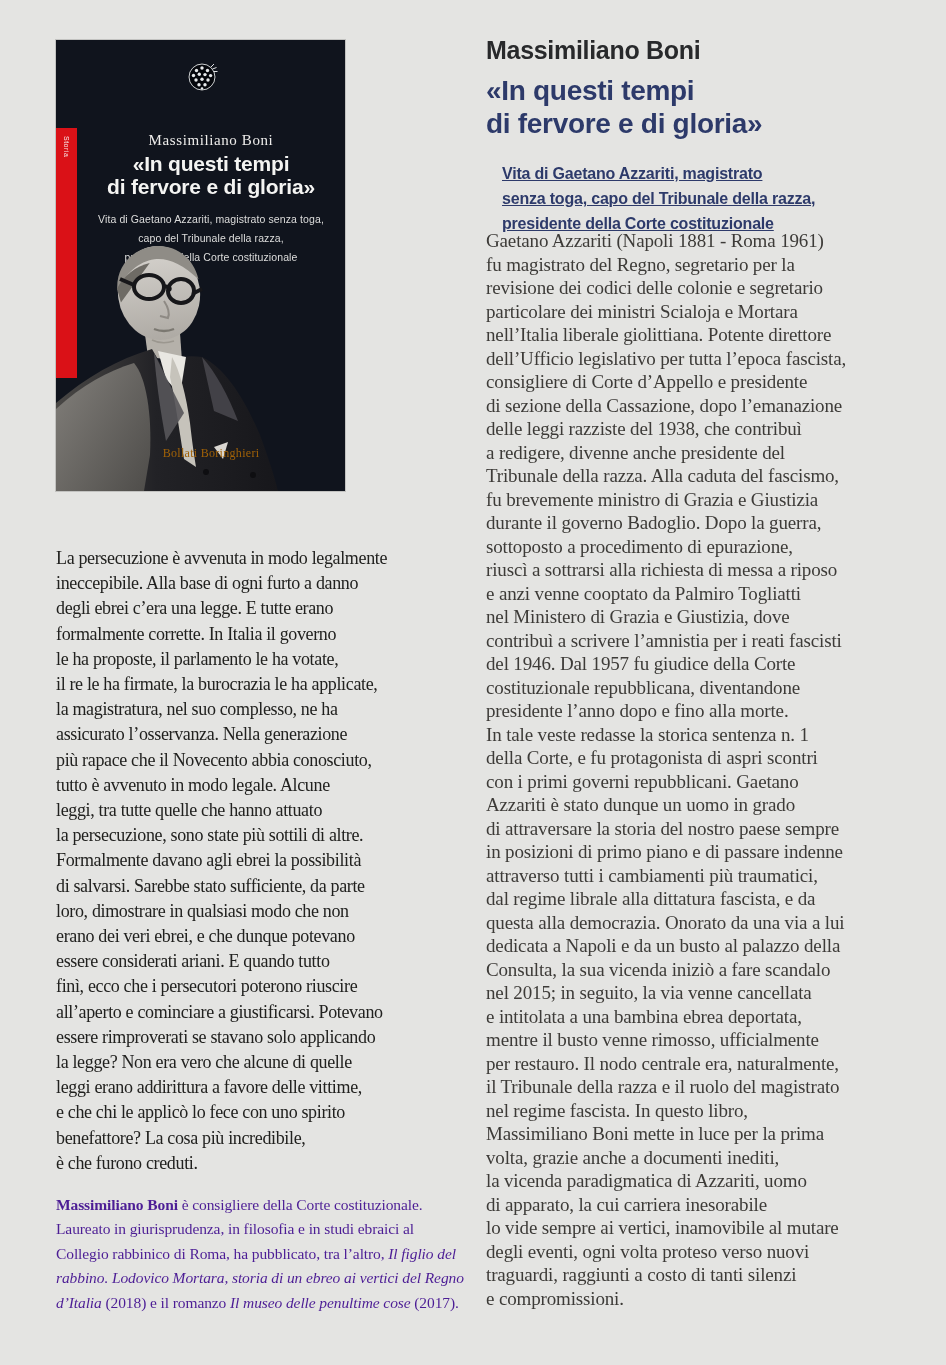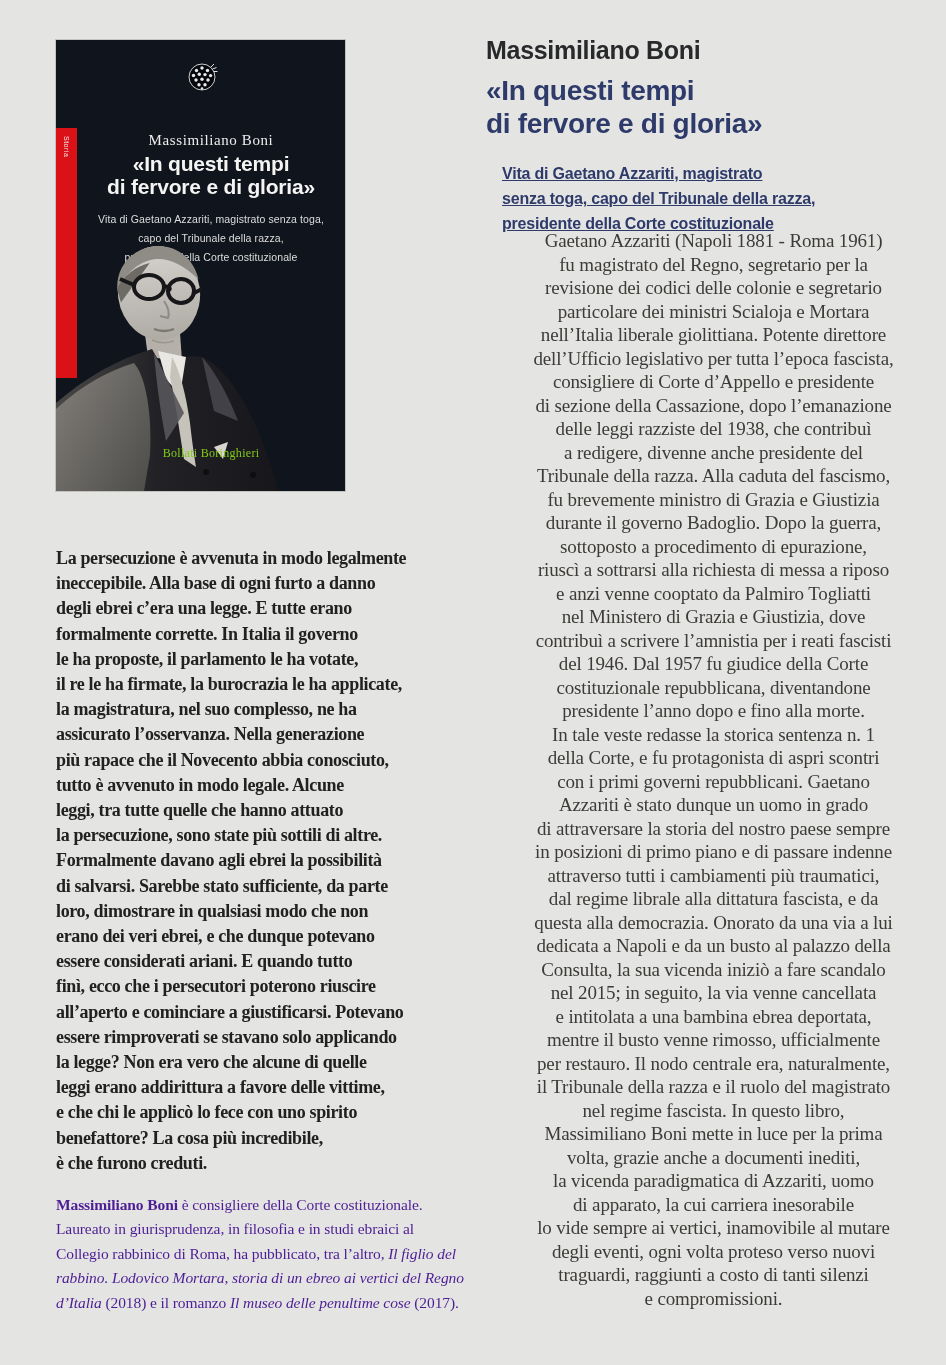--- a/index.html
+++ b/index.html
@@ -42,26 +42,26 @@
   }
   .cover-subtitle{
     position:absolute;top:170px;width:100%;
     font-family:"Liberation Sans", sans-serif;
     font-size:10.5px;line-height:19px;color:#dddddc;
     white-space:pre-line;letter-spacing:.1px;
   }
   .cover-photo{position:absolute;left:0;bottom:0;width:289px;height:246px;}
   .cover-publisher{
     position:absolute;top:406px;left:21px;right:0;text-align:center;
-    font-size:12px;color:#84cc16;letter-spacing:.3px;z-index:3;
+    font-size:12px;color:#a16207;letter-spacing:.3px;z-index:3;
   }
   
   .excerpt{
     position:absolute;left:56px;top:546px;width:420px;
-    font-weight:bold;font-size:18px;line-height:25.2px;
+    font-weight:normal;font-size:18px;line-height:25.2px;
     color:#21211f;letter-spacing:-.35px;margin:0;
   }
   .bio{
     position:absolute;left:56px;top:1193px;width:408px;
     font-size:15.5px;line-height:24.4px;color:#4c1d95;margin:0;
     letter-spacing:-.1px;
   }
   .bio b{font-weight:bold;}
   .bio i{font-style:italic;}
   
@@ -78,21 +78,21 @@
   }
   .rc-subtitle{
     position:absolute;left:486px;top:145px;width:450px;margin:16px;
     font-family:"Liberation Sans", sans-serif;font-weight:bold;
     font-size:16px;line-height:25px;color:#2d3a6a;
     white-space:pre-line;letter-spacing:-.2px;text-decoration:underline;
   }
   .rc-body{
     position:absolute;left:486px;top:229px;width:455px;margin:0;
     font-size:19px;line-height:23.5px;color:#3d3b38;
-    white-space:pre;letter-spacing:-.15px;text-align:center;
+    white-space:pre;letter-spacing:-.15px;
   }
 </style>
 </head>
 <body>
 
 <div class="cover">
 
   <div class="stripe">
     <div class="series">Storia</div>
   </div>

